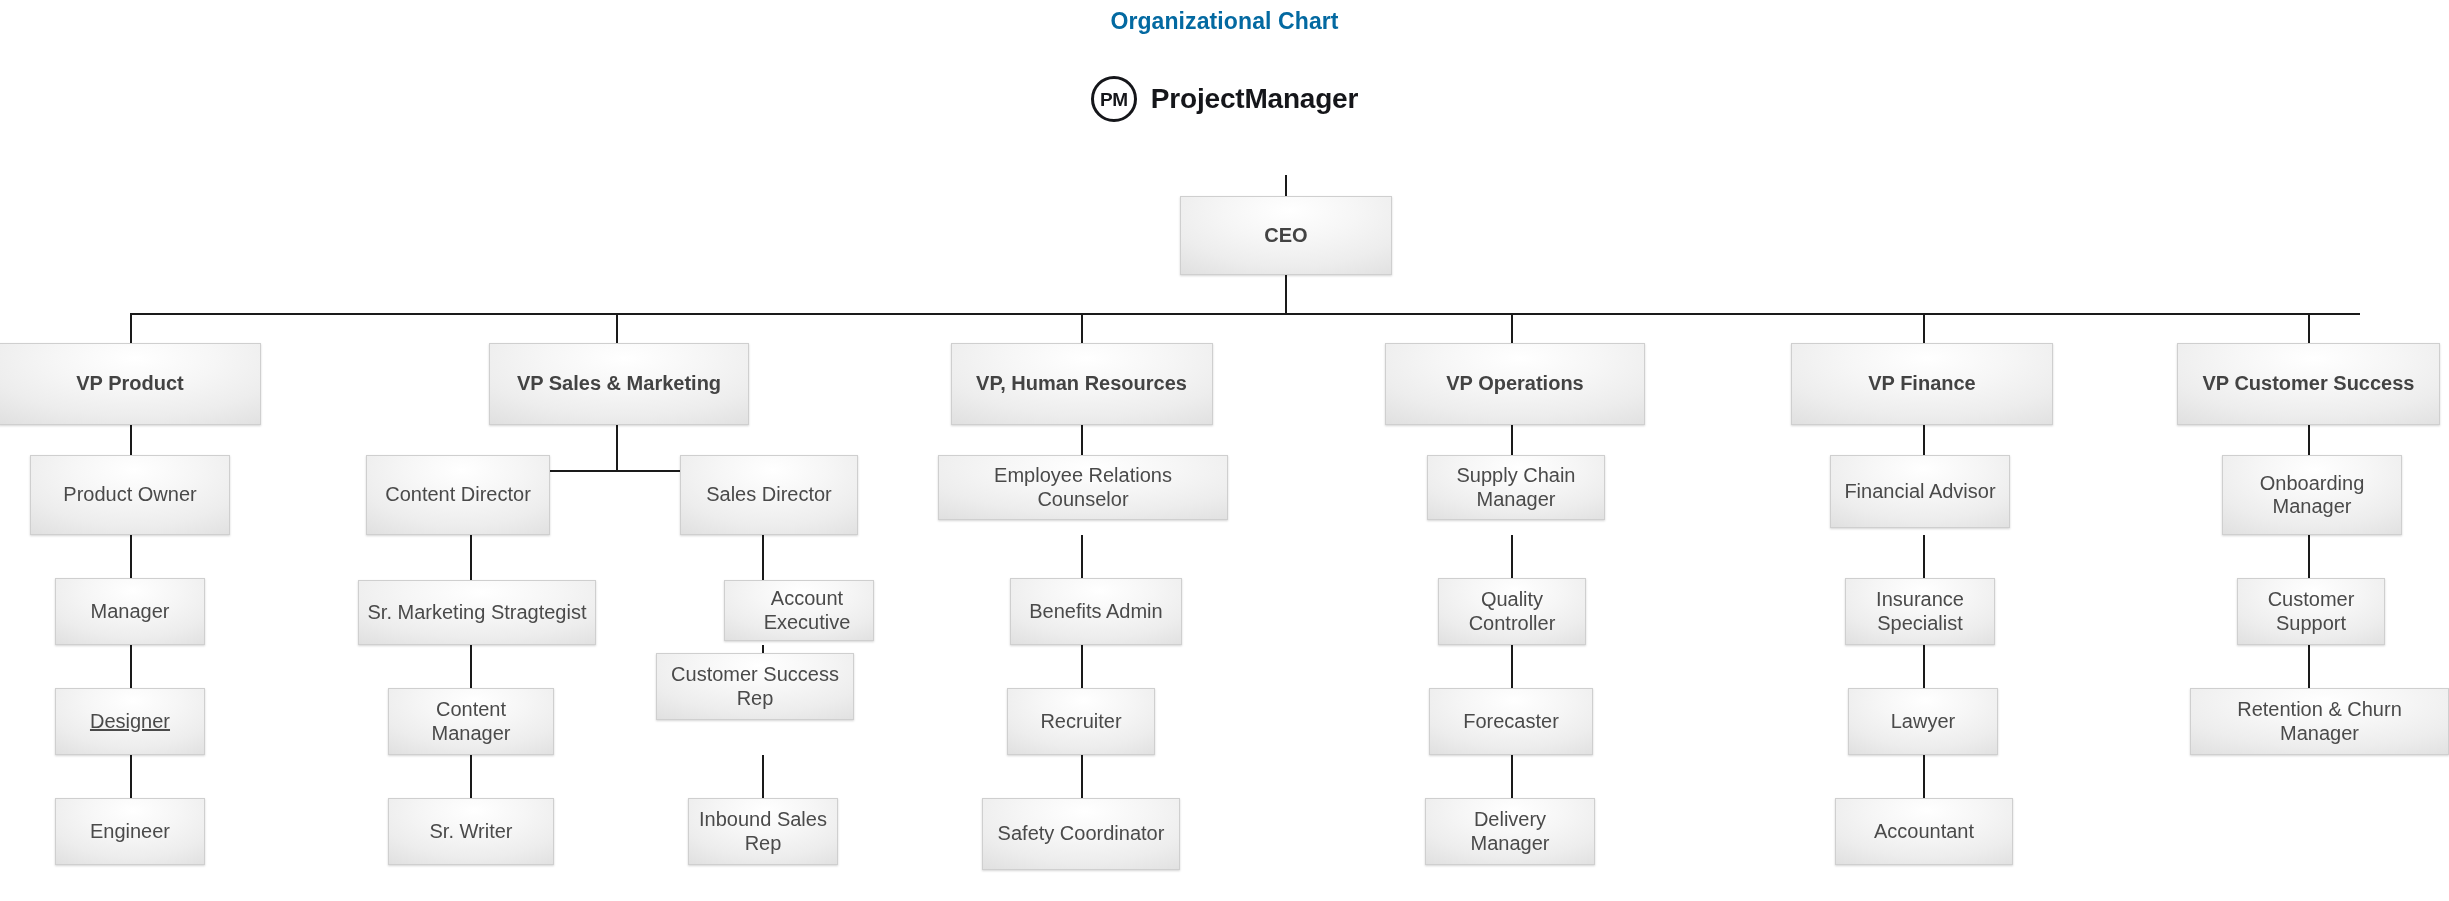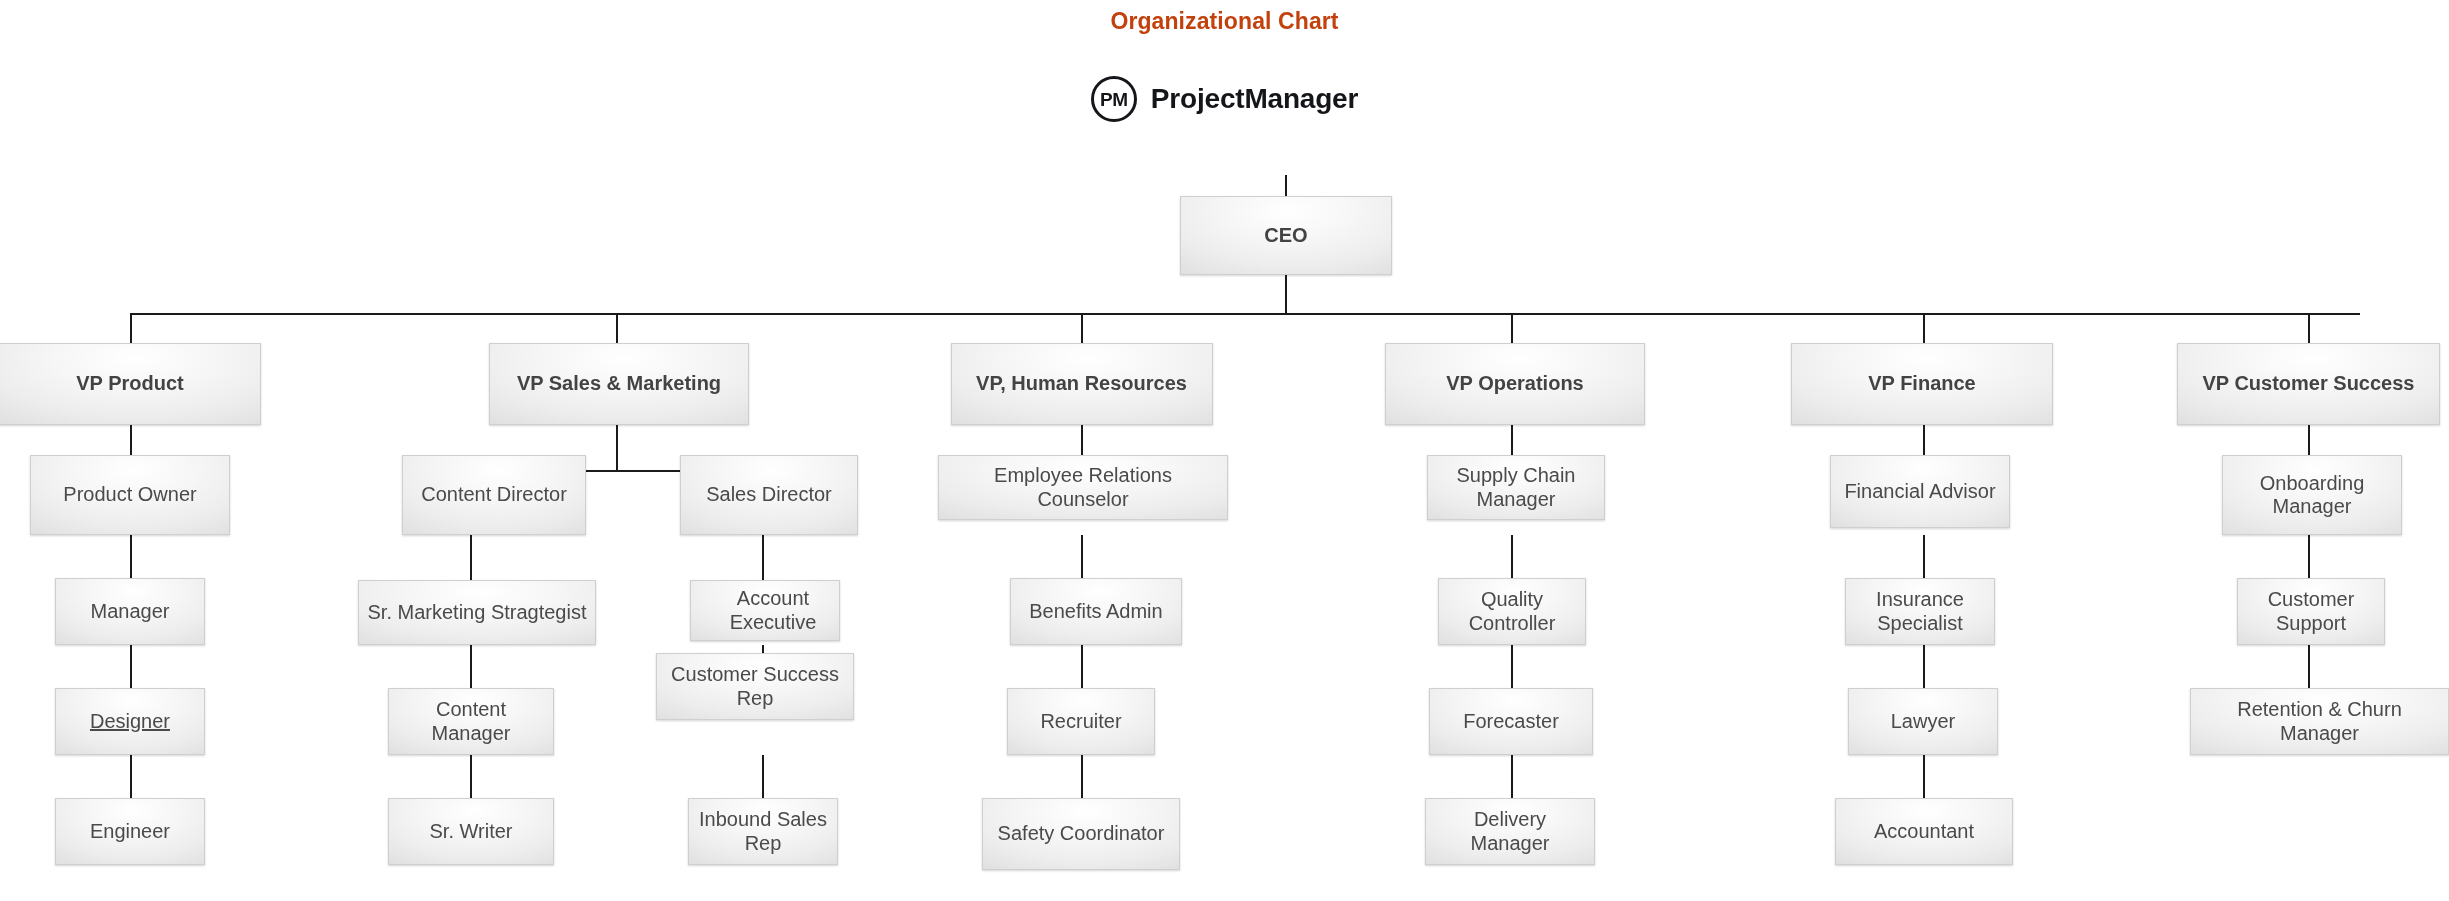--- a/index.html
+++ b/index.html
@@ -22,21 +22,21 @@
 
   
   .page-title {
     position: absolute;
     left: 0;
     top: 8px;
     width: 2449px;
     text-align: center;
     font-size: 23px;
     font-weight: bold;
-    color: #c2410c;
+    color: #0369a1;
     letter-spacing: 0.1px;
   }
   .brand {
     position: absolute;
     left: 0;
     top: 76px;
     width: 2449px;
     display: flex;
     justify-content: center;
     align-items: center;
@@ -196,37 +196,37 @@
   <div class="node" style="left:55px; top:578px; width:150px; height:67px;">
     <span class="lbl">Manager</span>
   </div>
   <div class="node" style="left:55px; top:688px; width:150px; height:67px;text-decoration:underline;">
     <span class="lbl">Designer</span>
   </div>
   <div class="node" style="left:55px; top:798px; width:150px; height:67px;">
     <span class="lbl">Engineer</span>
   </div>
 
-  <div class="node" style="left:402px; top:455px; width:184px; height:80px;">
+  <div class="node" style="left:366px; top:455px; width:184px; height:80px;">
     <span class="lbl">Content Director</span>
   </div>
   <div class="node" style="left:358px; top:580px; width:238px; height:65px;">
     <span class="lbl">Sr. Marketing Stragtegist</span>
   </div>
   <div class="node" style="left:388px; top:688px; width:166px; height:67px;">
     <span class="lbl">Content Manager</span>
   </div>
   <div class="node" style="left:388px; top:798px; width:166px; height:67px;">
     <span class="lbl">Sr. Writer</span>
   </div>
 
   <div class="node" style="left:680px; top:455px; width:178px; height:80px;">
     <span class="lbl">Sales Director</span>
   </div>
-  <div class="node" style="left:690px; top:580px; width:150px; height:61px;padding-left:24px;">
+  <div class="node" style="left:724px; top:580px; width:150px; height:61px;padding-left:24px;">
     <span class="lbl">Account Executive</span>
   </div>
   <div class="node" style="left:656px; top:653px; width:198px; height:67px;">
     <span class="lbl">Customer Success Rep</span>
   </div>
   <div class="node" style="left:688px; top:798px; width:150px; height:67px;">
     <span class="lbl">Inbound Sales Rep</span>
   </div>
 
   <div class="node" style="left:938px; top:455px; width:290px; height:65px;">

